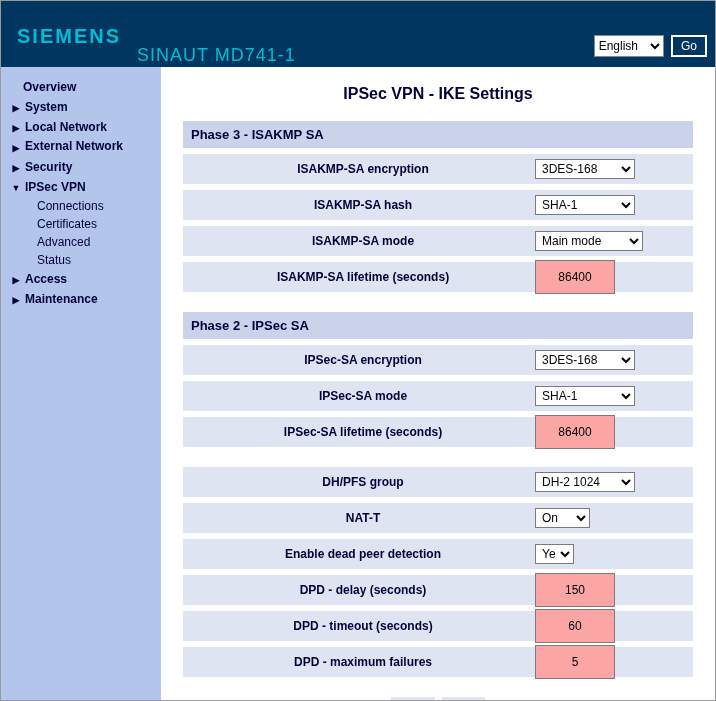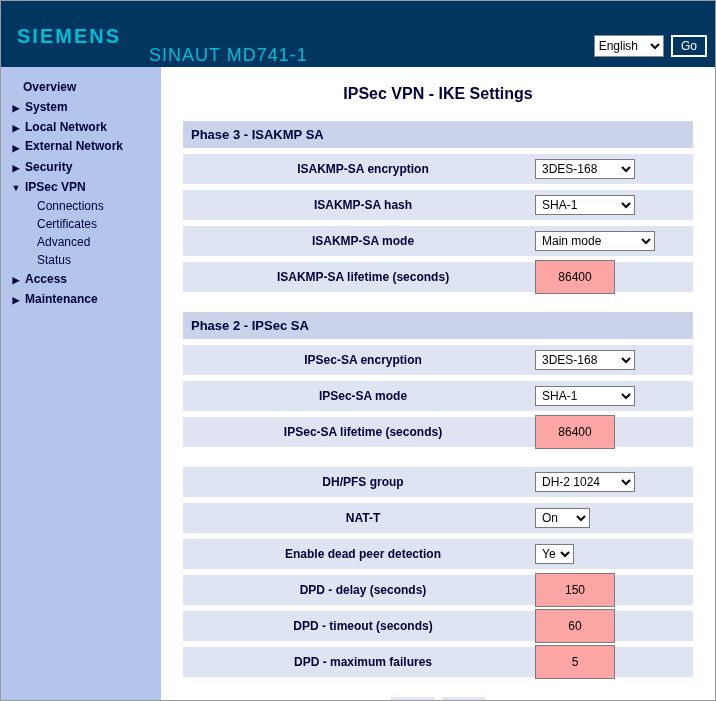--- a/index.html
+++ b/index.html
@@ -30,21 +30,21 @@
     letter-spacing: 2px;
     position: absolute;
     left: 16px;
     top: 24px;
   }
   .product {
     color: #00bcd4;
     font-size: 18px;
     letter-spacing: 1px;
     position: absolute;
-    left: 148px;
+    left: 136px;
     top: 44px;
     font-weight: 400;
   }
   .lang-wrap {
     position: absolute;
     right: 8px;
     top: 34px;
   }
   .lang-select {
     width: 70px;
@@ -235,21 +235,21 @@
         <div class="row">
           <div class="label">ISAKMP-SA encryption</div>
           <div class="ctrl"><select class="form-select" style="width:100px;"><option selected="">3DES-168</option></select></div>
         </div>
         <div class="row">
           <div class="label">ISAKMP-SA hash</div>
           <div class="ctrl"><select class="form-select" style="width:100px;"><option selected="">SHA-1</option></select></div>
         </div>
         <div class="row">
           <div class="label">ISAKMP-SA mode</div>
-          <div class="ctrl"><select class="form-select" style="width:120px;"><option selected="">Main mode</option></select></div>
+          <div class="ctrl"><select class="form-select" style="width:108px;"><option selected="">Main mode</option></select></div>
         </div>
         <div class="row">
           <div class="label">ISAKMP-SA lifetime (seconds)</div>
           <div class="ctrl"><input class="form-input" value="86400" style=""></div>
         </div>
       </div>
 
       <div class="section">
         <div class="section-head">Phase 2 - IPSec SA</div>
 

